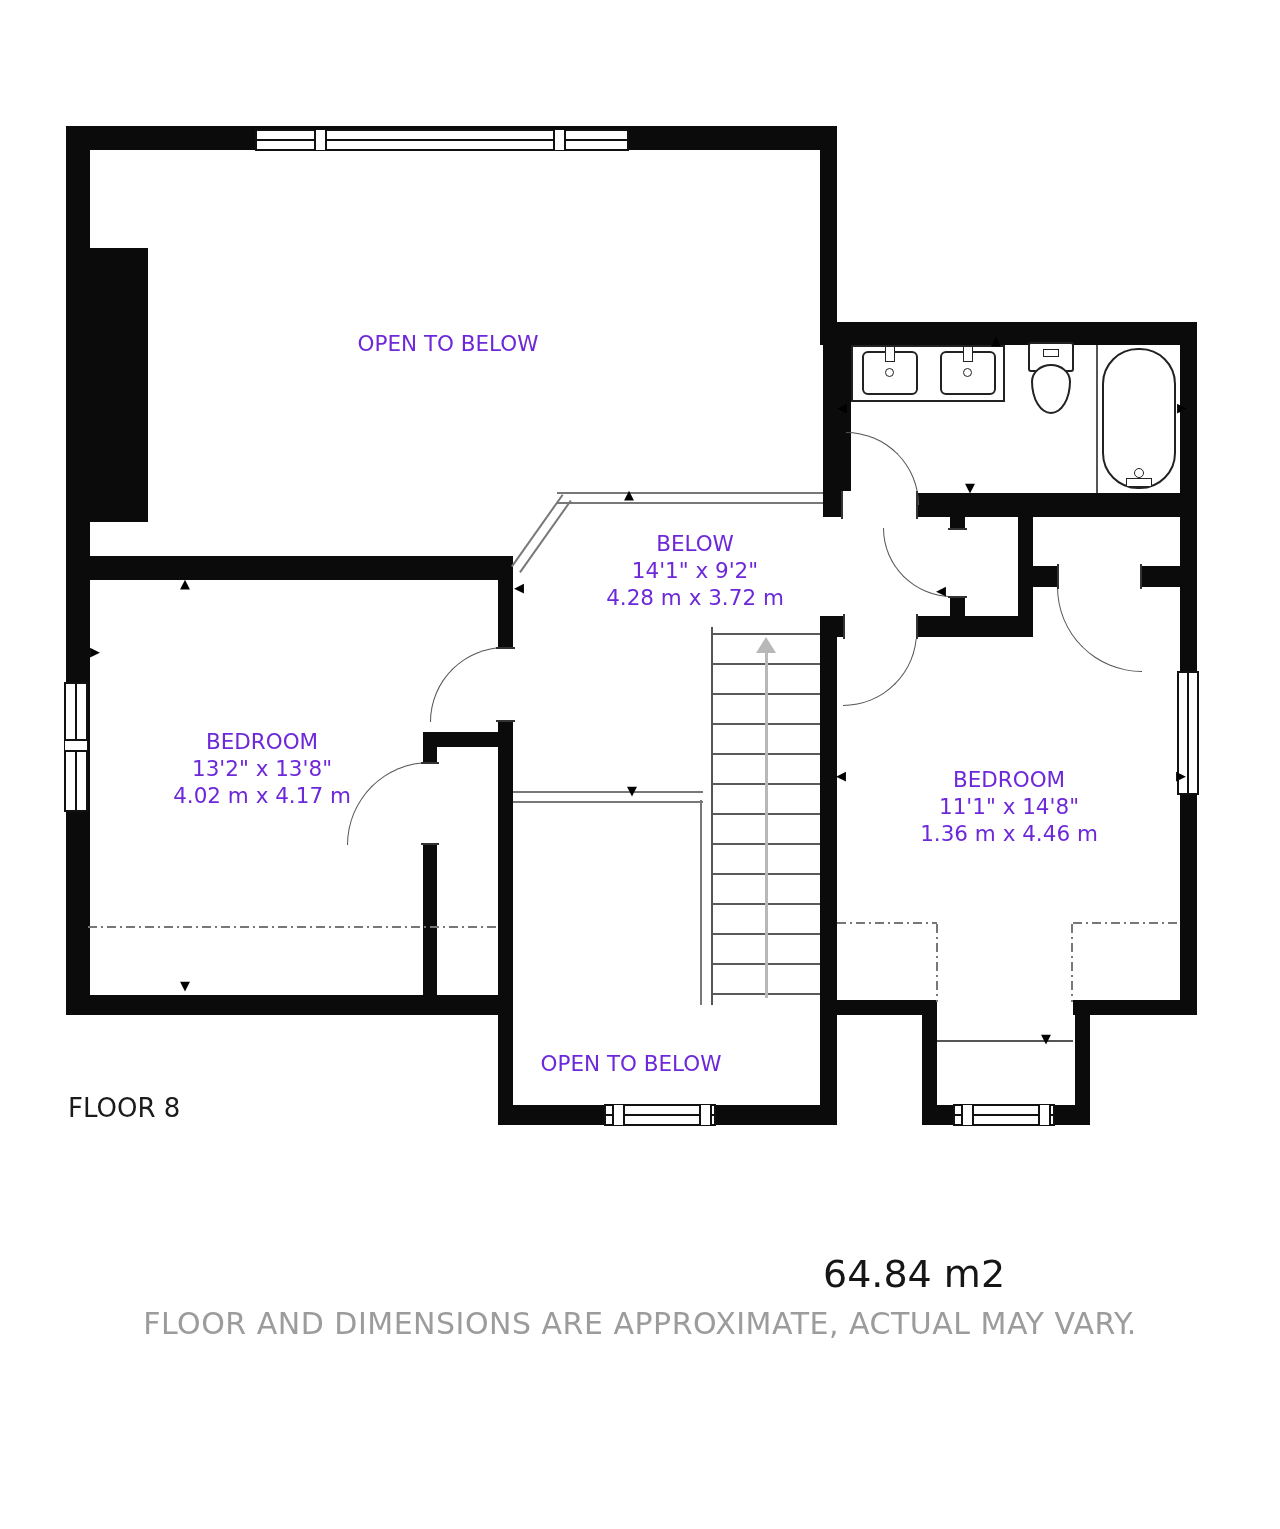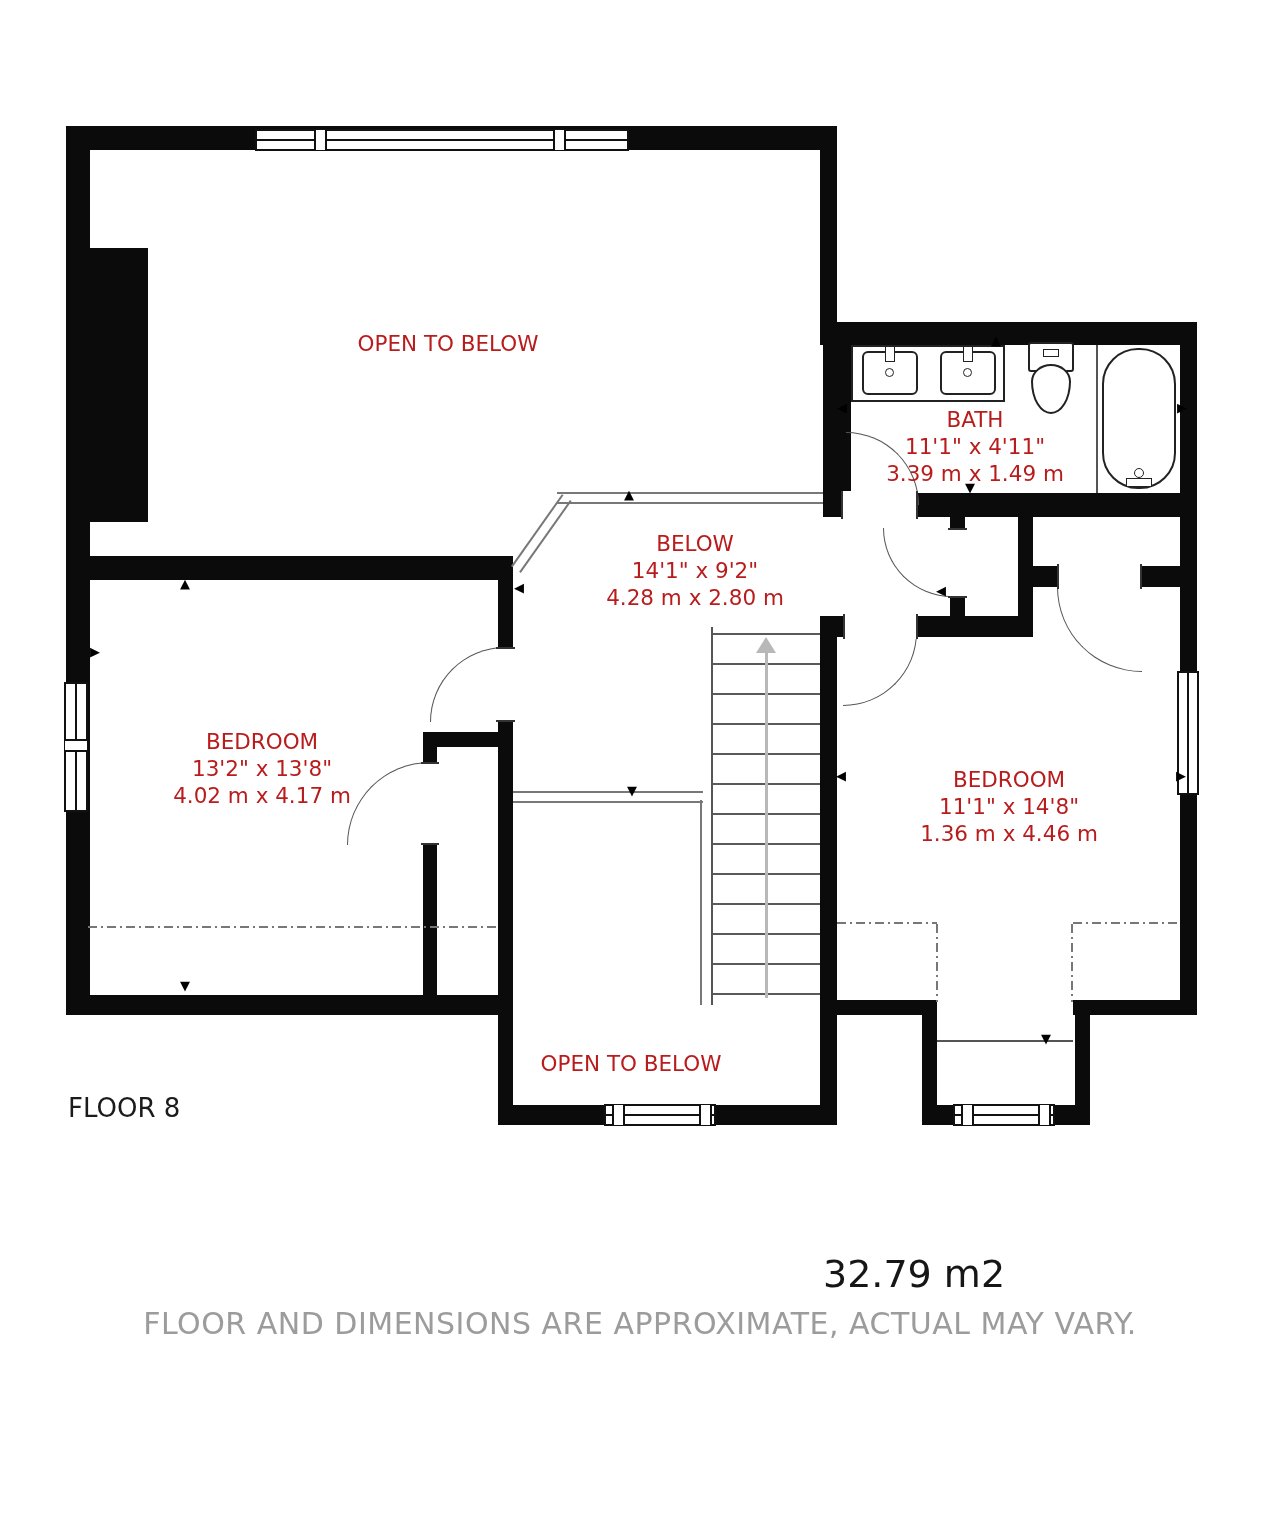--- a/index.html
+++ b/index.html
@@ -26,21 +26,21 @@
   .tline{position:absolute;background:#555;z-index:2;}
   .dashh{position:absolute;height:2px;background:repeating-linear-gradient(90deg,#777 0 9px,transparent 9px 13px,#777 13px 15px,transparent 15px 19px);z-index:2;}
   .dashv{position:absolute;width:2px;background:repeating-linear-gradient(180deg,#777 0 9px,transparent 9px 13px,#777 13px 15px,transparent 15px 19px);z-index:2;}
   
   .fixture{position:absolute;background:#fff;border:2px solid #222;box-sizing:border-box;z-index:6;}
   .tread{position:absolute;background:#5a5a5a;height:1.5px;z-index:2;}
   
   .arrow-shaft{position:absolute;background:#b8b8b8;z-index:2;}
   .arrow-head{position:absolute;width:0;height:0;border-left:10px solid transparent;border-right:10px solid transparent;border-bottom:16px solid #b8b8b8;z-index:2;}
   
-  .label{position:absolute;transform:translateX(-50%);text-align:center;color:#b91c1c;
+  .label{position:absolute;transform:translateX(-50%);text-align:center;color:#6d28d9;
          font-size:21.5px;line-height:27px;white-space:nowrap;z-index:8;}
   .floor-tag{position:absolute;color:#1b1b1b;font-size:26px;white-space:nowrap;z-index:8;}
   .footer-main{position:absolute;color:#161616;font-size:38px;white-space:nowrap;z-index:8;}
   .footer-sub{position:absolute;transform:translateX(-50%);color:#9c9c9c;font-size:30px;letter-spacing:0.5px;white-space:nowrap;z-index:8;}
   .marker{position:absolute;font-size:13px;line-height:1;color:#000;z-index:7;}
 </style>
 </head>
 <body>
 
 <div id="canvas">
@@ -168,46 +168,41 @@
   <span class="marker" style="left:836px;top:769px;">◀</span>
   <span class="marker" style="left:1176px;top:769px;">▶</span>
   <span class="marker" style="left:936px;top:584px;">◀</span>
   <span class="marker" style="left:1041px;top:1032px;">▼</span>
   <span class="marker" style="left:991px;top:334px;">▲</span>
 
   <div class="label" style="left:448px;top:330px;">
     <div>OPEN TO BELOW</div>
   </div>
 
-  <div class="label" style="left:975px;top:406px;">
-    <div>BATH</div>
-    <div>11'1" x 4'11"</div>
-    <div>3.39 m x 1.49 m</div>
-  </div>
 
   <div class="label" style="left:695px;top:530px;">
     <div>BELOW</div>
     <div>14'1" x 9'2"</div>
-    <div>4.28 m x 2.80 m</div>
+    <div>4.28 m x 3.72 m</div>
   </div>
 
   <div class="label" style="left:262px;top:728px;">
     <div>BEDROOM</div>
     <div>13'2" x 13'8"</div>
     <div>4.02 m x 4.17 m</div>
   </div>
 
   <div class="label" style="left:1009px;top:766px;">
     <div>BEDROOM</div>
     <div>11'1" x 14'8"</div>
     <div>1.36 m x 4.46 m</div>
   </div>
 
   <div class="label" style="left:631px;top:1050px;">
     <div>OPEN TO BELOW</div>
   </div>
 
   <div class="floor-tag" style="left:68px;top:1093px;">FLOOR 8</div>
 
-  <div class="footer-main" style="left:823px;top:1252px;">32.79 m2</div>
+  <div class="footer-main" style="left:823px;top:1252px;">64.84 m2</div>
   <div class="footer-sub" style="left:640px;top:1306px;">FLOOR AND DIMENSIONS ARE APPROXIMATE, ACTUAL MAY VARY.</div>
 
 </div>
 
 </body></html>

